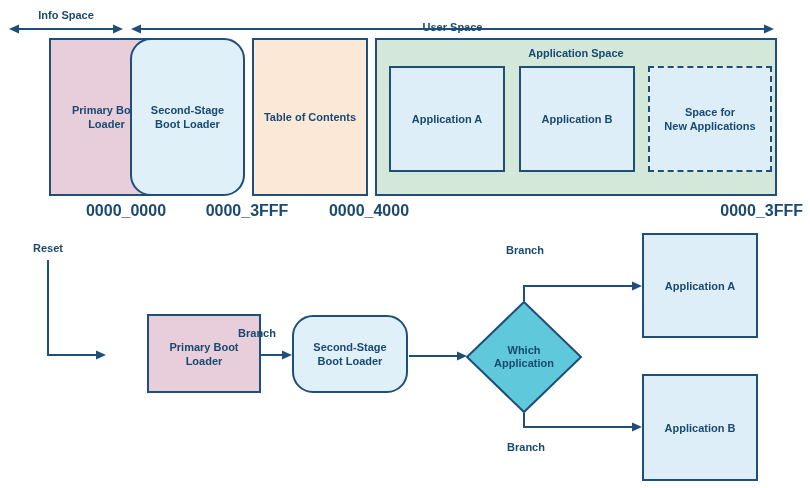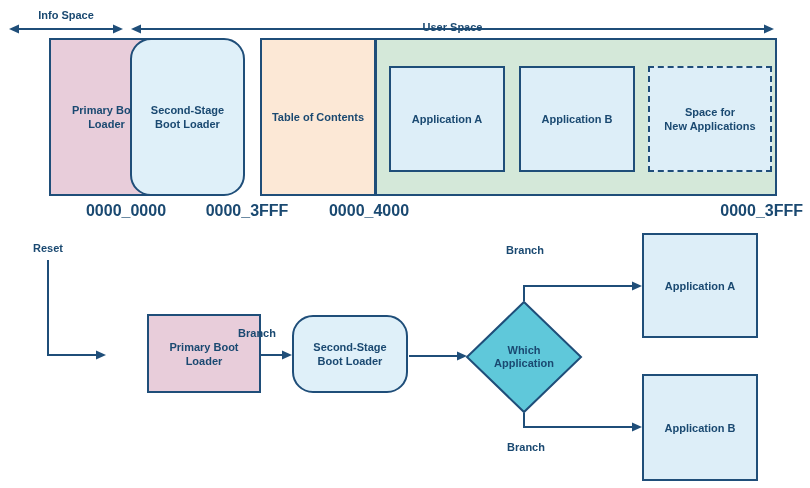--- a/index.html
+++ b/index.html
@@ -20,21 +20,21 @@
   .box{
     position:absolute;
     border:2px solid var(--c-border,#1f4e79);
     box-sizing:border-box;
     display:flex;align-items:center;justify-content:center;
     font-size:11px;font-weight:bold;text-align:center;line-height:14px;
     white-space:pre-line;
   }
   .pink{background:var(--c-pink,#e8cdda);margin-left:41px;}
   .lblue{background:var(--c-lightBlue,#dff0f9);border-radius:21px;}
-  .peach{background:var(--c-peach,#fce8d6);margin-left:8px;}
+  .peach{background:var(--c-peach,#fce8d6);}
   .greenbg{background:var(--c-green,#d4e8d9);}
   .innerblue{background:var(--c-innerBlue,#ddeef8);}
   .dashed{border-style:dashed;}
   #connectors{position:absolute;left:0;top:0;width:810px;height:488px;}
   #connectors line, #connectors polyline{
     stroke:var(--c-border,#1f4e79);stroke-width:2;fill:none;
   }
   #connectors polygon{fill:var(--c-border,#1f4e79);stroke:none;}
   #connectors .diamond{
     fill:var(--c-teal,#5fc8da);
@@ -107,20 +107,21 @@
 
   <div class="box pink" style="left:8px;top:38px;width:115px;height:158px;">Primary Boot
 Loader</div>
 
   <div class="box lblue" style="left:130px;top:38px;width:115px;height:158px;">Second-Stage
 Boot Loader</div>
 
   <div class="box peach" style="left:252px;top:38px;width:116px;height:158px;">Table of Contents</div>
 
   <div class="box greenbg" style="left:375px;top:38px;width:402px;height:158px;display:block;">
+    <div class="applabel">Application Space</div>
     <div class="box innerblue" style="left:12px;top:26px;width:116px;height:106px;">Application A</div>
     <div class="box innerblue" style="left:142px;top:26px;width:116px;height:106px;">Application B</div>
     <div class="box innerblue dashed" style="left:271px;top:26px;width:124px;height:106px;">Space for
 New Applications</div>
   </div>
 
   <div class="addr" style="left:76px;">0000_0000</div>
   <div class="addr" style="left:197px;">0000_3FFF</div>
   <div class="addr" style="left:319px;">0000_4000</div>
   <div class="addr" style="left:703px;text-align:right;">0000_3FFF</div>

